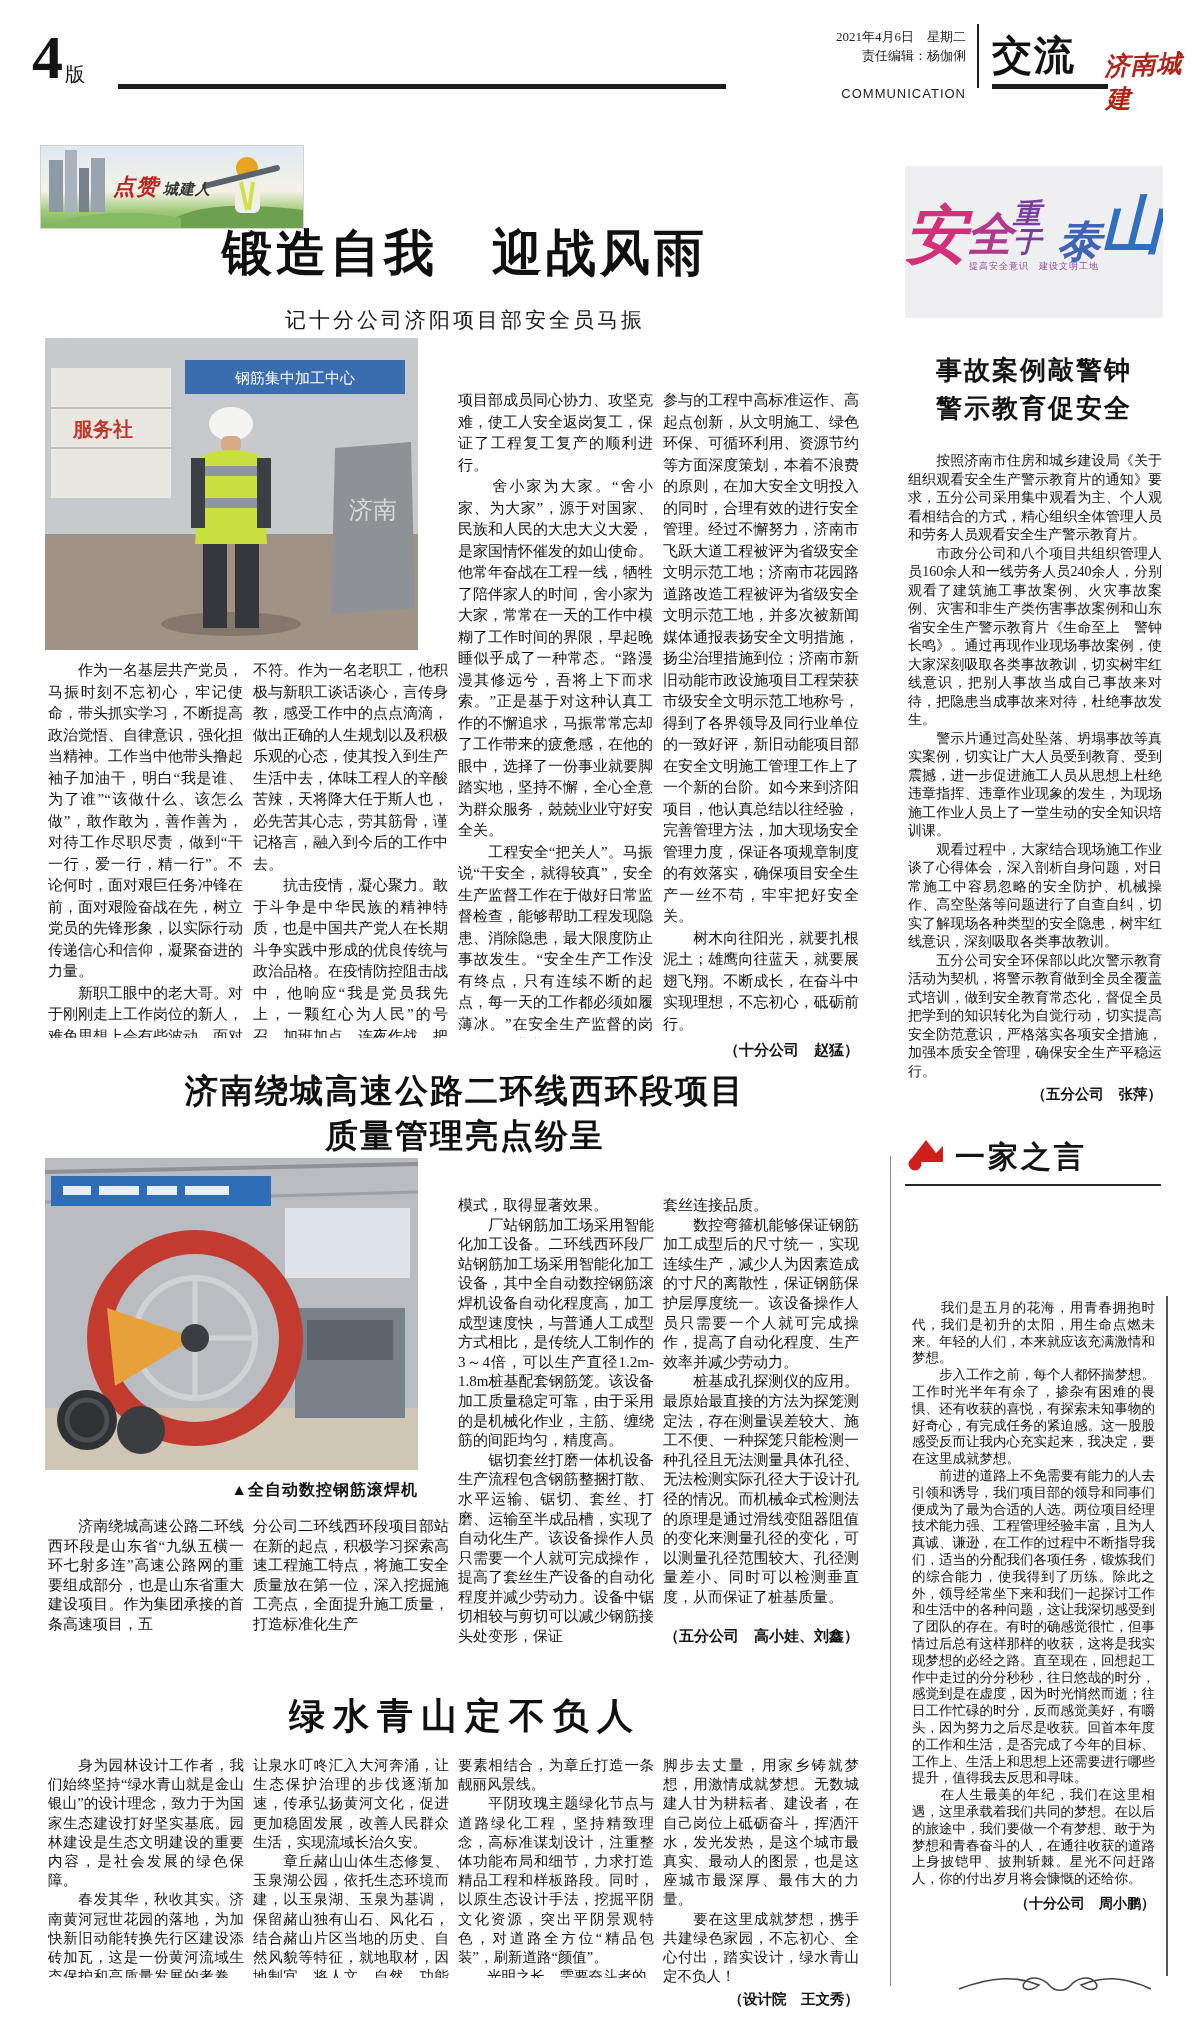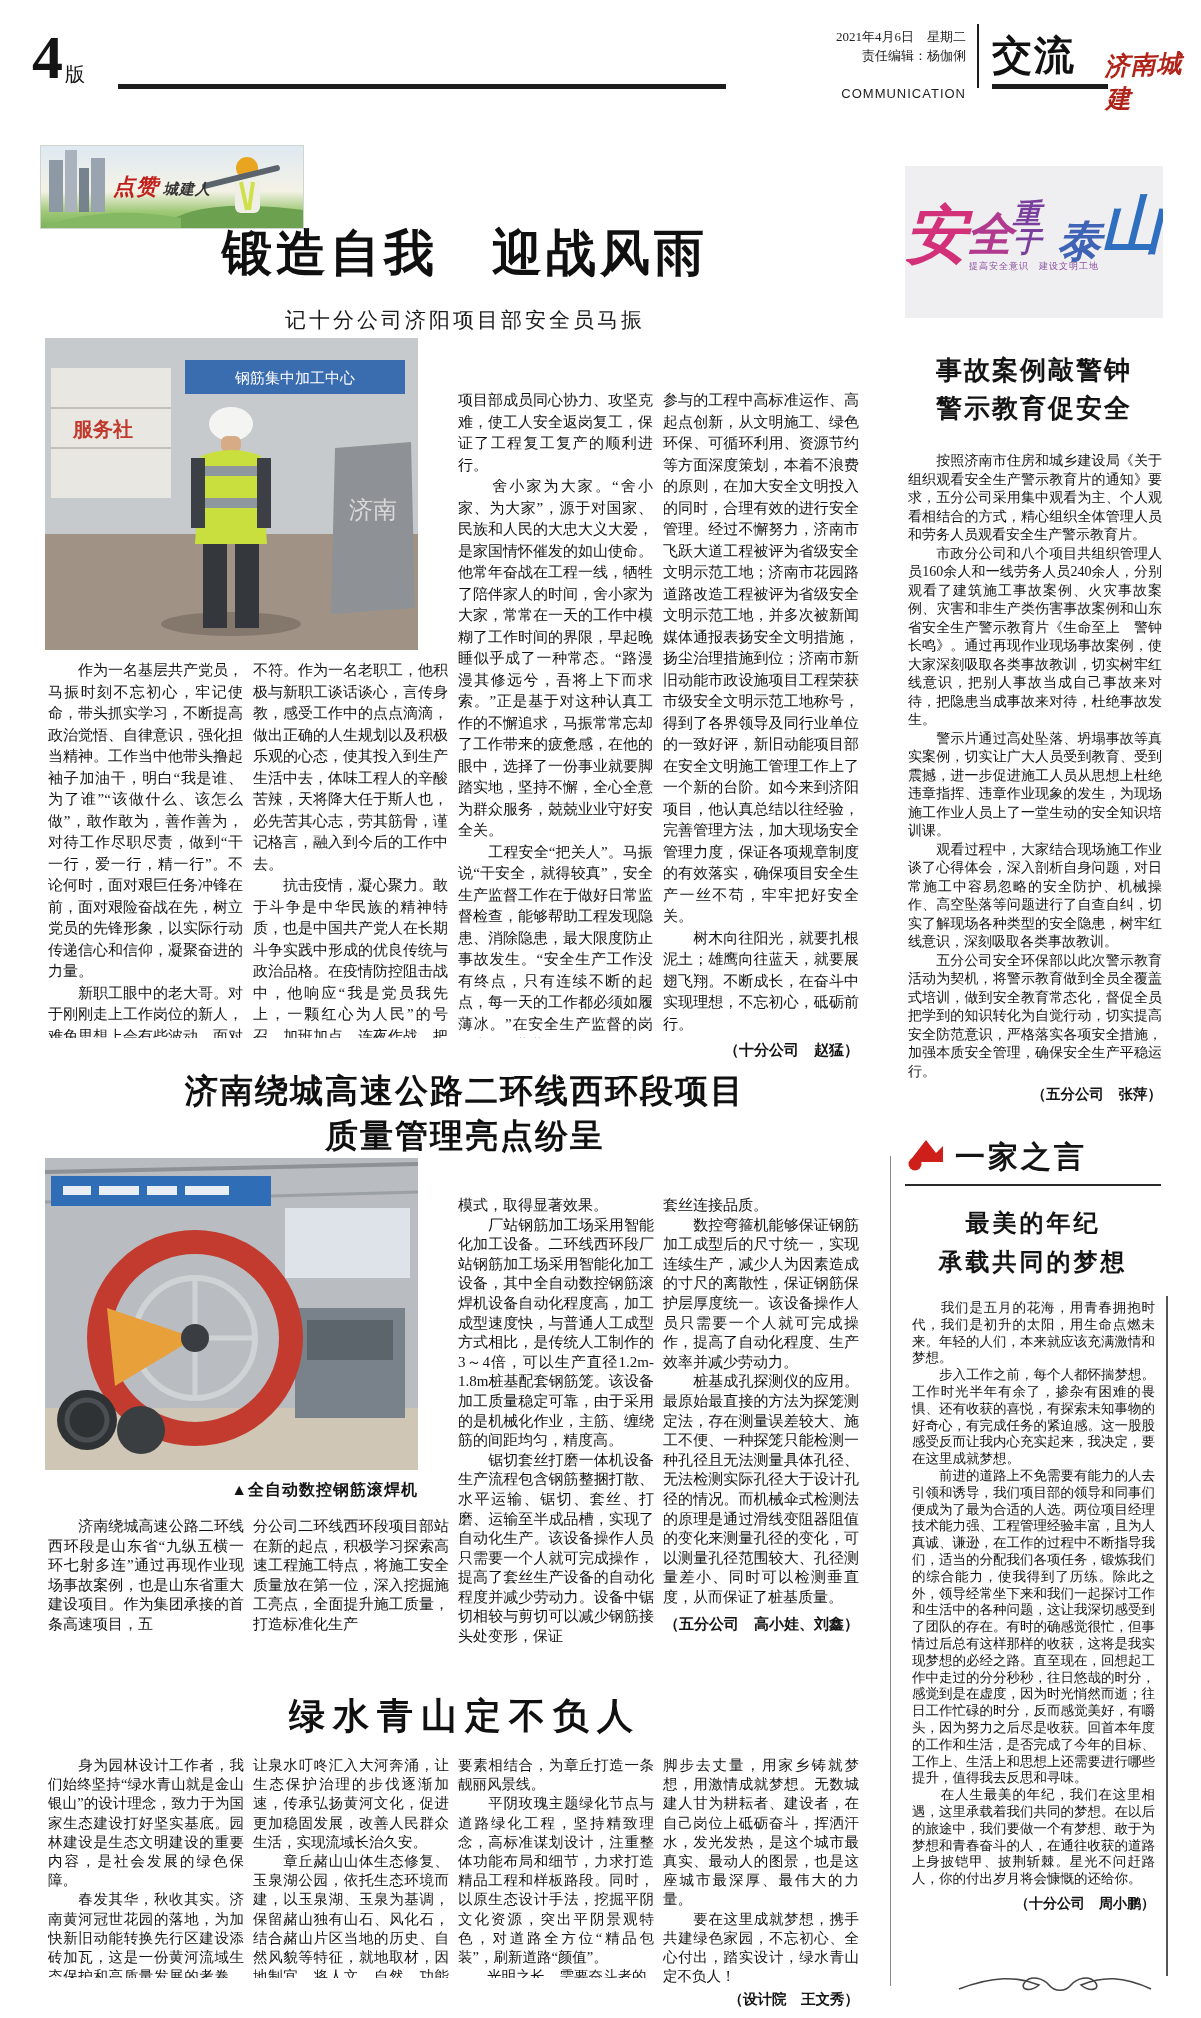--- a/index.html
+++ b/index.html
@@ -152,24 +152,20 @@
 　　五分公司安全环保部以此次警示教育活动为契机，将警示教育做到全员全覆盖式培训，做到安全教育常态化，督促全员把学到的知识转化为自觉行动，切实提高安全防范意识，严格落实各项安全措施，加强本质安全管理，确保安全生产平稳运行。</div>
     <div class="byline" style="font-size:14.5px;margin-top:4px;">（五分公司　张萍）</div>
   </div>
 
   <div class="abs" id="col-logo-row" style="left:905px;top:1136px;">
     <svg width="42" height="36" viewBox="0 0 42 36">
       <path d="M4,26 L21,4 L31,17 L38,10 L38,26 L18,26 Z" fill="#cf1f1a"></path>
       <circle cx="10" cy="28" r="6.5" fill="#cf1f1a"></circle>
     </svg>
     <span id="col-logo-label">一家之言</span>
-  </div>
-  <div class="abs" id="essay-title" style="left:905px;top:1204px;width:256px;">
-    <div>最美的年纪</div>
-    <div>承载共同的梦想</div>
   </div>
   <div class="abs" style="left:912px;top:1300px;width:243px;">
     <div id="essay-body">　　我们是五月的花海，用青春拥抱时代，我们是初升的太阳，用生命点燃未来。年轻的人们，本来就应该充满激情和梦想。
 　　步入工作之前，每个人都怀揣梦想。工作时光半年有余了，掺杂有困难的畏惧、还有收获的喜悦，有探索未知事物的好奇心，有完成任务的紧迫感。这一股股感受反而让我内心充实起来，我决定，要在这里成就梦想。
 　　前进的道路上不免需要有能力的人去引领和诱导，我们项目部的领导和同事们便成为了最为合适的人选。两位项目经理技术能力强、工程管理经验丰富，且为人真诚、谦逊，在工作的过程中不断指导我们，适当的分配我们各项任务，锻炼我们的综合能力，使我得到了历练。除此之外，领导经常坐下来和我们一起探讨工作和生活中的各种问题，这让我深切感受到了团队的存在。有时的确感觉很忙，但事情过后总有这样那样的收获，这将是我实现梦想的必经之路。直至现在，回想起工作中走过的分分秒秒，往日悠哉的时分，感觉到是在虚度，因为时光悄然而逝；往日工作忙碌的时分，反而感觉美好，有嚼头，因为努力之后尽是收获。回首本年度的工作和生活，是否完成了今年的目标、工作上、生活上和思想上还需要进行哪些提升，值得我去反思和寻味。
 　　在人生最美的年纪，我们在这里相遇，这里承载着我们共同的梦想。在以后的旅途中，我们要做一个有梦想、敢于为梦想和青春奋斗的人，在通往收获的道路上身披铠甲、披荆斩棘。星光不问赶路人，你的付出岁月将会慷慨的还给你。</div>
     <div class="byline" style="font-size:14px;margin-top:7px;">（十分公司　周小鹏）</div>
   </div>
   <div class="abs vrule" style="left:1166px;top:1296px;width:2px;height:680px;background:#555;"></div>
 
@@ -200,30 +196,30 @@
     <line x1="150" y1="120" x2="150" y2="240" stroke="#cfd3d6" stroke-width="5"></line>
     <line x1="90" y1="180" x2="210" y2="180" stroke="#cfd3d6" stroke-width="5"></line>
     <path d="M62,150 L150,180 L70,228 Z" fill="#e8a13a"></path>
     <circle cx="150" cy="180" r="14" fill="#3a3d42"></circle>
     <circle cx="42" cy="262" r="30" fill="#2f3234"></circle>
     <circle cx="42" cy="262" r="20" fill="none" stroke="#4b4f53" stroke-width="5"></circle>
     <circle cx="96" cy="272" r="24" fill="#3a3e41"></circle>
   </svg>
   <div class="abs caption" style="left:45px;top:1480px;width:373px;">▲全自动数控钢筋滚焊机</div>
 
-  <div class="abs bodycol mid-col" style="left:48px;top:1517px;height:140px;overflow:hidden;">　　济南绕城高速公路二环线西环段是山东省“九纵五横一环七射多连”通过再现作业现场事故案例，也是山东省重大建设项目。作为集团承接的首条高速项目，五</div>
+  <div class="abs bodycol mid-col" style="left:48px;top:1517px;height:140px;overflow:hidden;">　　济南绕城高速公路二环线西环段是山东省“九纵五横一环七射多连”高速公路网的重要组成部分，也是山东省重大建设项目。作为集团承接的首条高速项目，五</div>
   <div class="abs bodycol mid-col" style="left:253px;top:1517px;height:140px;overflow:hidden;">分公司二环线西环段项目部站在新的起点，积极学习探索高速工程施工特点，将施工安全质量放在第一位，深入挖掘施工亮点，全面提升施工质量，打造标准化生产</div>
   <div class="abs bodycol mid-col" style="left:458px;top:1196px;height:470px;overflow:hidden;">模式，取得显著效果。
 　　厂站钢筋加工场采用智能化加工设备。二环线西环段厂站钢筋加工场采用智能化加工设备，其中全自动数控钢筋滚焊机设备自动化程度高，加工成型速度快，与普通人工成型方式相比，是传统人工制作的3～4倍，可以生产直径1.2m-1.8m桩基配套钢筋笼。该设备加工质量稳定可靠，由于采用的是机械化作业，主筋、缠绕筋的间距均匀，精度高。
 　　锯切套丝打磨一体机设备生产流程包含钢筋整捆打散、水平运输、锯切、套丝、打磨、运输至半成品槽，实现了自动化生产。该设备操作人员只需要一个人就可完成操作，提高了套丝生产设备的自动化程度并减少劳动力。设备中锯切相较与剪切可以减少钢筋接头处变形，保证</div>
   <div class="abs" style="left:663px;top:1196px;width:196px;">
     <div class="bodycol mid-col" style="width:196px;">套丝连接品质。
 　　数控弯箍机能够保证钢筋加工成型后的尺寸统一，实现连续生产，减少人为因素造成的寸尺的离散性，保证钢筋保护层厚度统一。该设备操作人员只需要一个人就可完成操作，提高了自动化程度、生产效率并减少劳动力。
 　　桩基成孔探测仪的应用。最原始最直接的方法为探笼测定法，存在测量误差较大、施工不便、一种探笼只能检测一种孔径且无法测量具体孔径、无法检测实际孔径大于设计孔径的情况。而机械伞式检测法的原理是通过滑线变阻器阻值的变化来测量孔径的变化，可以测量孔径范围较大、孔径测量差小、同时可以检测垂直度，从而保证了桩基质量。</div>
-    <div class="byline" style="font-size:15px;margin-top:8px;">（五分公司　高小娃、刘鑫）</div>
+    <div class="byline" style="font-size:15px;margin-top:20px;">（五分公司　高小娃、刘鑫）</div>
   </div>
 
   <div class="abs vrule" style="left:890px;top:1156px;width:1px;height:830px;"></div>
 
   <div class="abs sans center-title" id="bottom-title" style="left:45px;top:1692px;width:840px;">绿水青山定不负人</div>
 
   <div class="abs bodycol bot-col" style="left:48px;top:1756px;height:222px;overflow:hidden;">　　身为园林设计工作者，我们始终坚持“绿水青山就是金山银山”的设计理念，致力于为国家生态建设打好坚实基底。园林建设是生态文明建设的重要内容，是社会发展的绿色保障。
 　　春发其华，秋收其实。济南黄河冠世花园的落地，为加快新旧动能转换先行区建设添砖加瓦，这是一份黄河流域生态保护和高质量发展的考卷。她</div>
   <div class="abs bodycol bot-col" style="left:253px;top:1756px;height:222px;overflow:hidden;">让泉水叮咚汇入大河奔涌，让生态保护治理的步伐逐渐加速，传承弘扬黄河文化，促进更加稳固发展，改善人民群众生活，实现流域长治久安。
 　　章丘赭山山体生态修复、玉泉湖公园，依托生态环境而建，以玉泉湖、玉泉为基调，保留赭山独有山石、风化石，结合赭山片区当地的历史、自然风貌等特征，就地取材，因地制宜。将人文、自然、功能三种</div>

